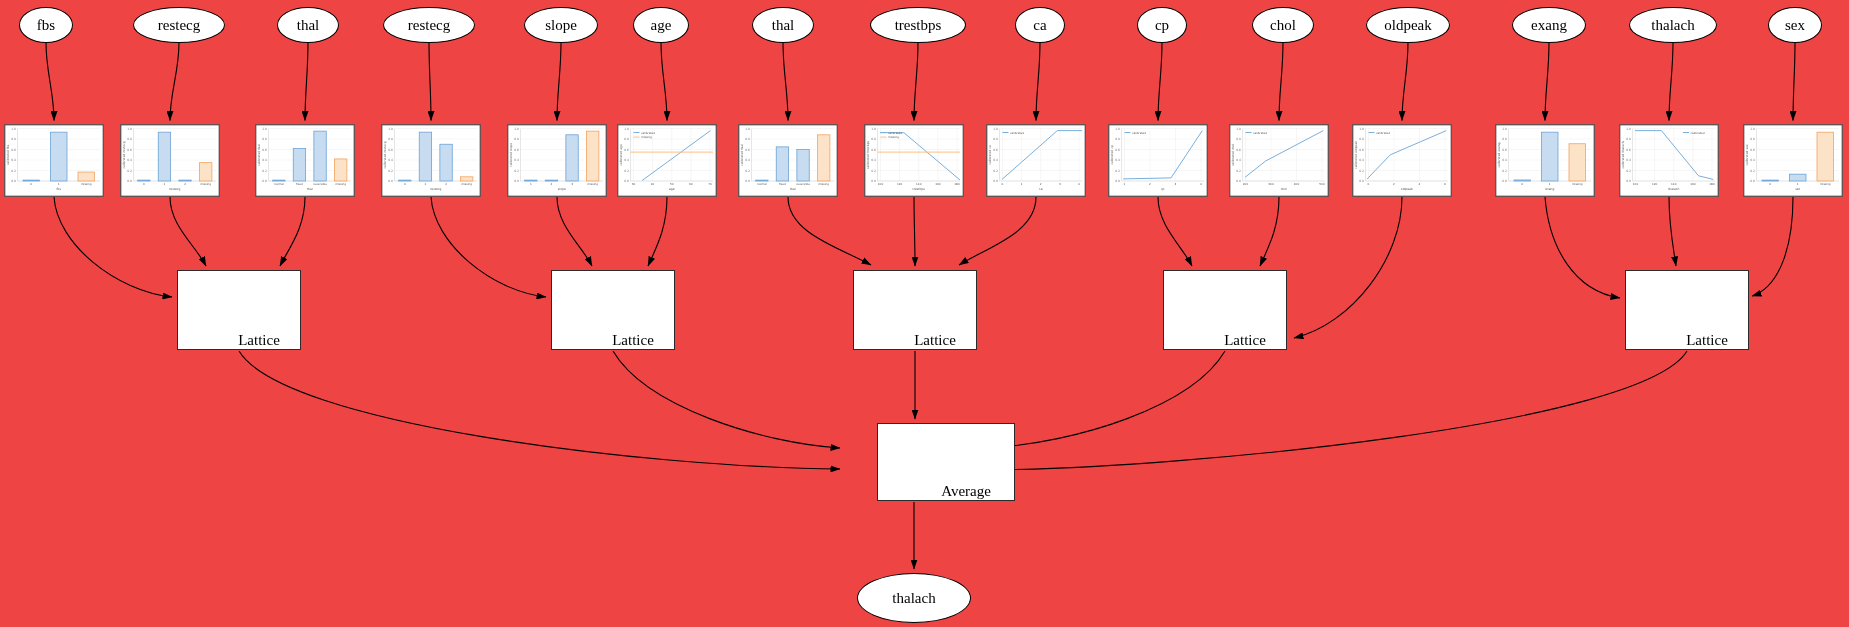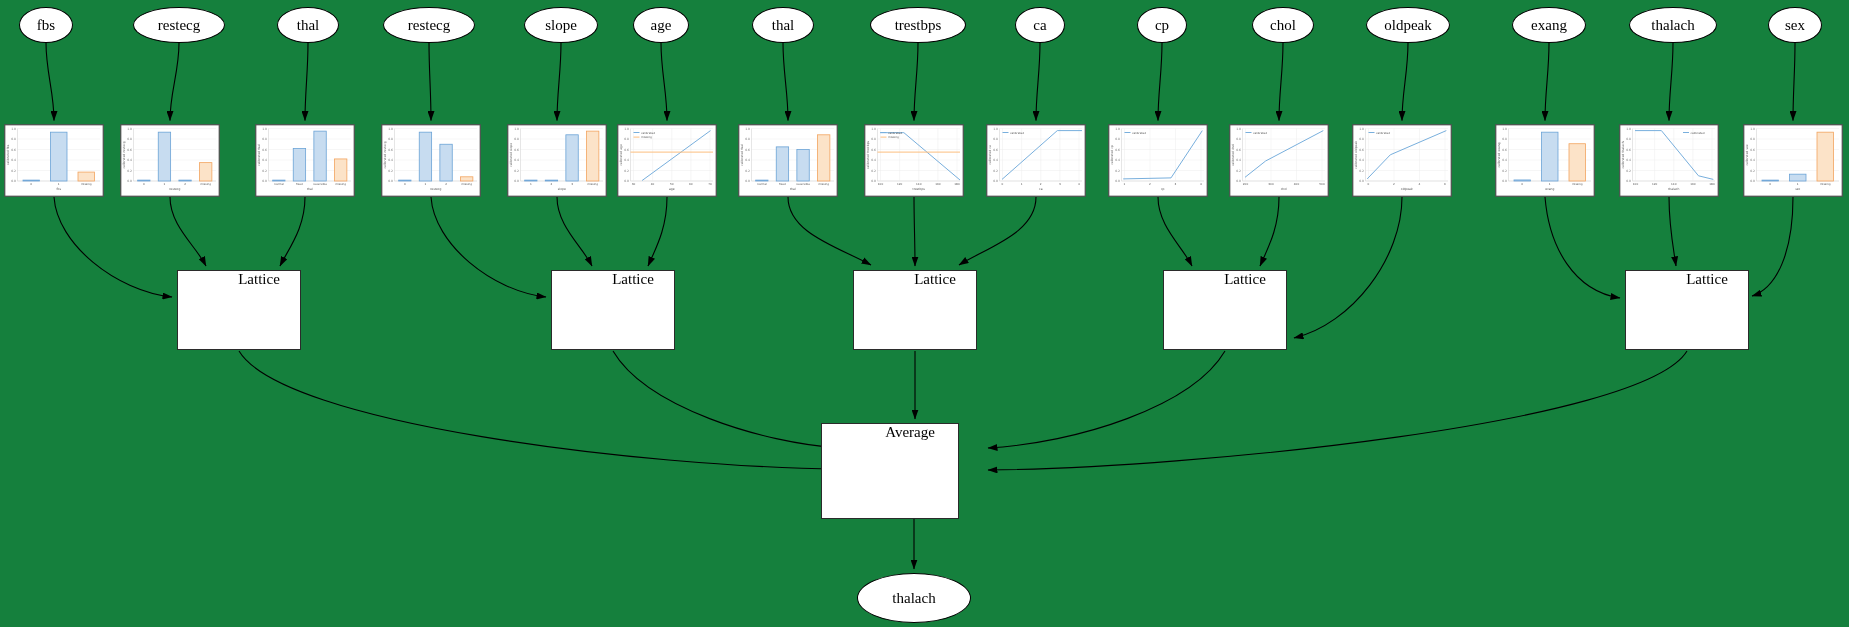--- a/index.html
+++ b/index.html
@@ -1,22 +1,22 @@
 <!DOCTYPE html>
 <html><head>
 <meta charset="utf-8">
 <style>
   html,body{margin:0;padding:0;background:#ffffff;}
-  #canvas{position:relative;width:1849px;height:627px;background:#15803d;overflow:hidden;
+  #canvas{position:relative;width:1849px;height:627px;background:#ef4444;overflow:hidden;
           font-family:"Liberation Serif", serif;}
   #edges{position:absolute;left:0;top:0;pointer-events:none;}
   .gv-ellipse{position:absolute;background:#fff;border:1px solid #000;border-radius:50%;
       display:flex;align-items:center;justify-content:center;font-size:15px;color:#000;box-sizing:border-box;}
   .gv-box{position:absolute;background:#fff;border:1.5px solid #2b2b2b;
-      display:flex;align-items:flex-start;justify-content:center;font-size:15px;color:#000;box-sizing:border-box;padding-left:40px;}
+      display:flex;align-items:flex-end;justify-content:center;font-size:15px;color:#000;box-sizing:border-box;padding-left:40px;}
   .chart{position:absolute;}
   .chart svg{display:block;font-family:"DejaVu Sans", sans-serif;}
 </style>
 </head>
 <body>
 
 <div id="canvas">
   <svg id="edges" width="1849" height="627">
     <defs>
       <marker id="arrow" viewBox="0 0 10 7" refX="9.5" refY="3.5" markerWidth="10" markerHeight="7" orient="auto" markerUnits="userSpaceOnUse">
@@ -583,20 +583,20 @@
         <span>Lattice</span>
       </div>
       <div class="gv-box" style="left: 1163px; top: 270px; width: 124px; height: 80px;">
         <span>Lattice</span>
       </div>
       <div class="gv-box" style="left: 1625px; top: 270px; width: 124px; height: 80px;">
         <span>Lattice</span>
       </div>
     </div>
 
-  <div class="gv-box" id="avg-node" style="left:821px;top:423px;width:138px;height:96px;">
+  <div class="gv-box" id="avg-node" style="left:877px;top:423px;width:138px;height:78px;">
     <span>Average</span>
   </div>
 
   <div class="gv-ellipse" id="out-node" style="left:857px;top:573px;width:114px;height:50px;">
     <span>thalach</span>
   </div>
 </div>
 
 </body></html>

